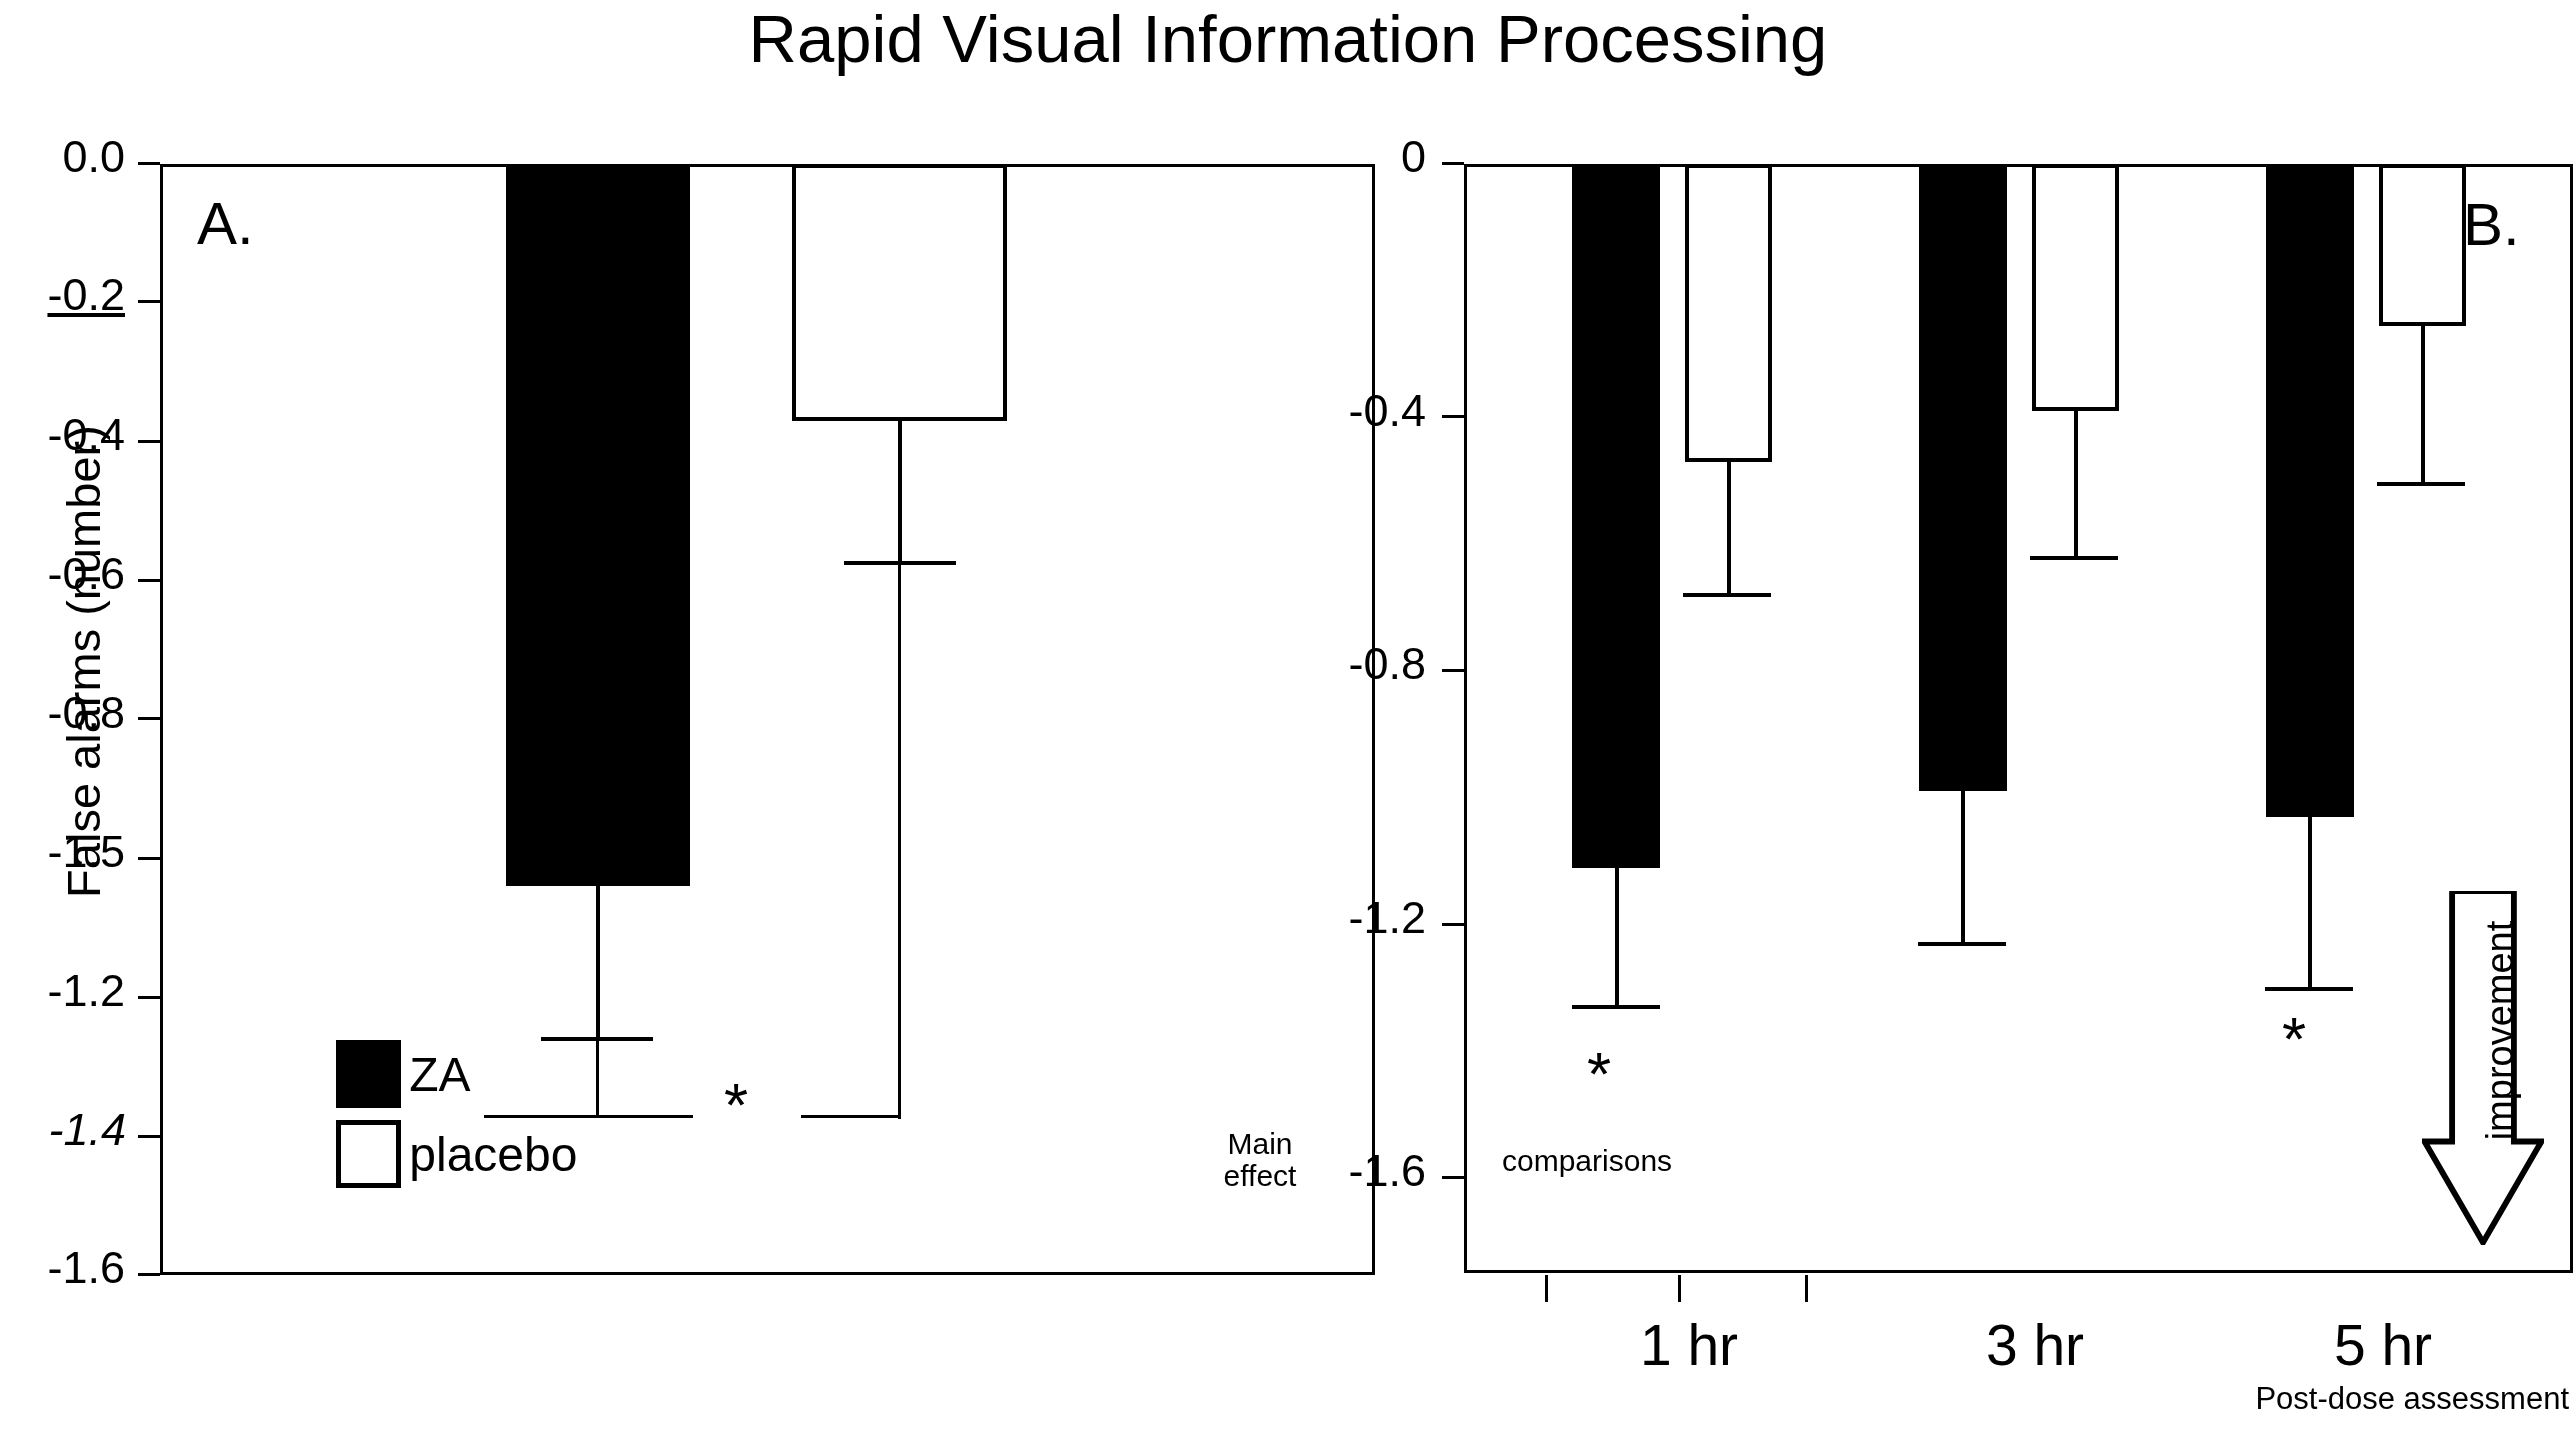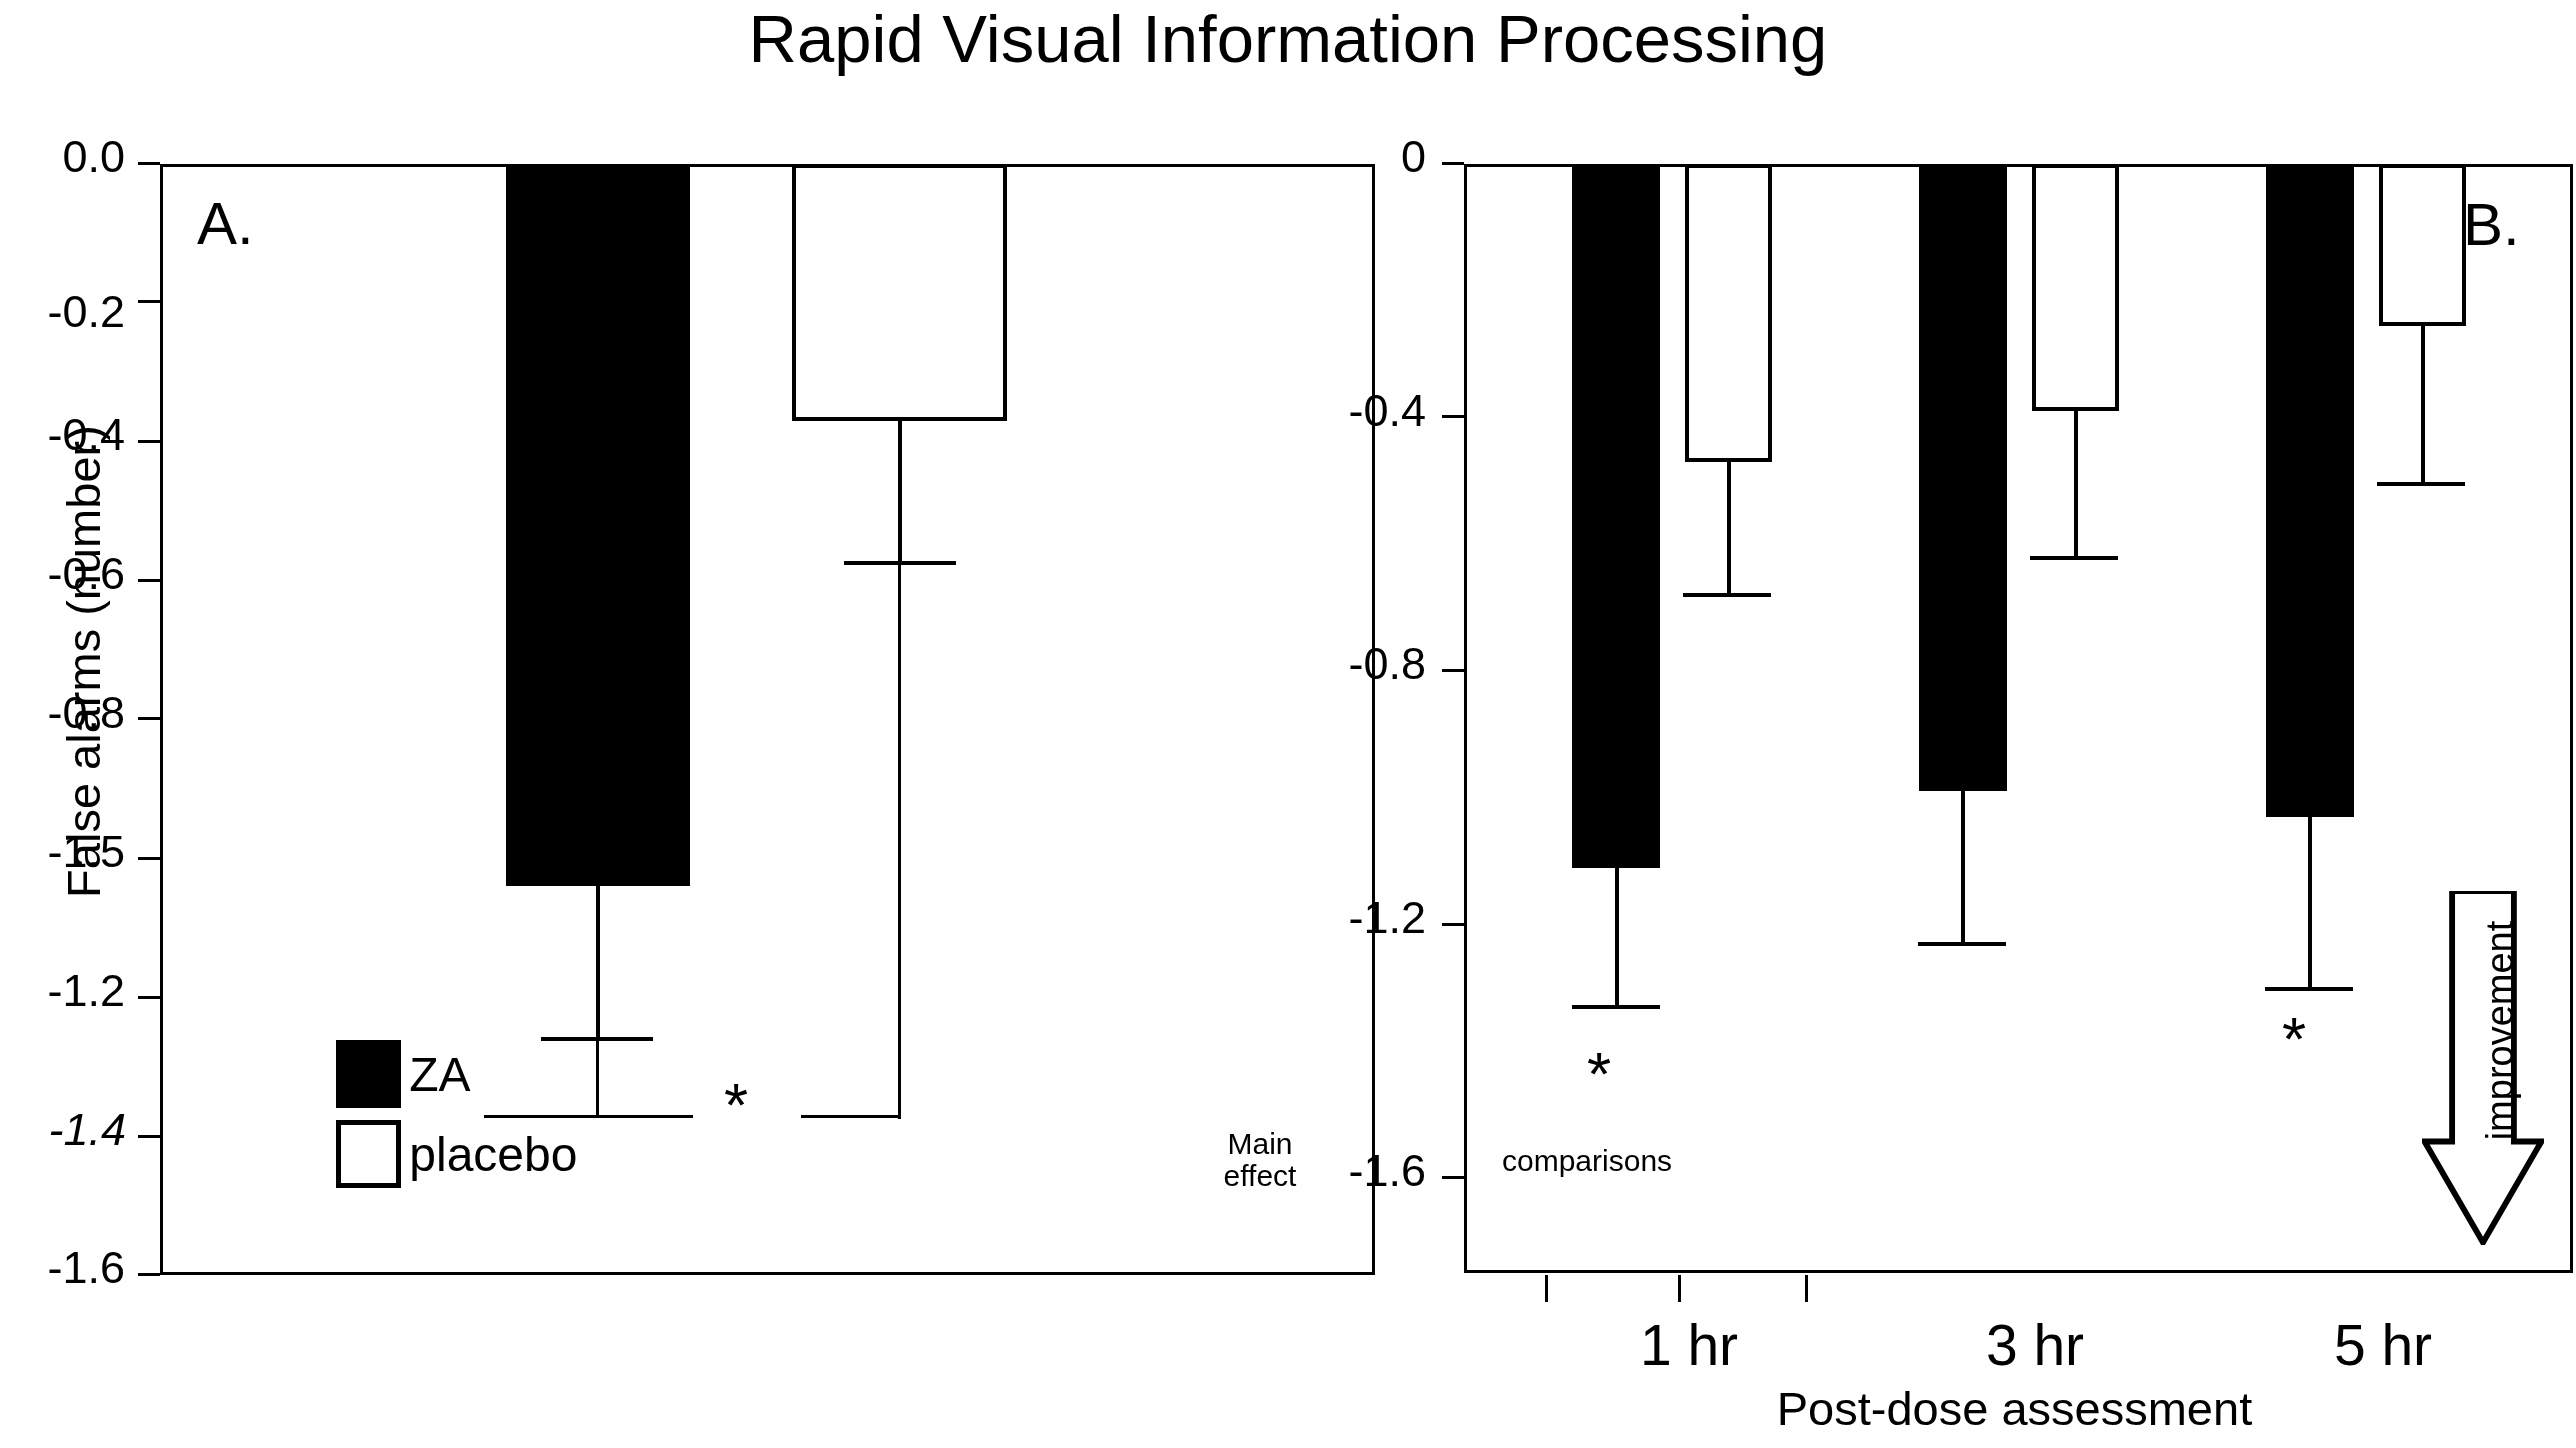--- a/index.html
+++ b/index.html
@@ -4,22 +4,22 @@
 <style>
   html,body{margin:0;padding:0;background:#ffffff;}
   body{width:2576px;height:1448px;position:relative;overflow:hidden;
        font-family:"Liberation Sans",sans-serif;color:#000;}
   .fig{position:absolute;inset:0;}
   #chart-title{position:absolute;left:0;top:5px;width:2576px;text-align:center;
       font-size:67px;line-height:1.0;letter-spacing:0px;}
   
   #ylabel{position:absolute;left:-250px;top:634px;width:667px;text-align:center;
       font-size:47px;transform:rotate(-90deg);transform-origin:50% 50%;}
-  #xlabel{position:absolute;left:1460px;top:1381px;width:1109px;text-align:center;
-      font-size:47px;}
+  #xlabel{position:absolute;left:1460px;top:1381px;width:1109px;text-align:right;
+      font-size:31px;}
   
   .panel{position:absolute;}
   #panel-a{left:160px;top:164px;width:1215px;height:1111px;
       border:3.3px solid #000;box-sizing:border-box;}
   #panel-b{left:1464px;top:164px;width:1109px;height:1109px;
       border:3.3px solid #000;box-sizing:border-box;}
   .panel-letter{position:absolute;font-size:60px;}
   #letter-a{left:197px;top:189px;}
   #letter-b{left:2463px;top:190px;}
   .panel-note{position:absolute;font-size:30px;line-height:1.08;}
@@ -70,21 +70,21 @@
   <div class="ytick" style="left:138px;top:300px;"></div>
   <div class="ytick" style="left:138px;top:440px;"></div>
   <div class="ytick" style="left:138px;top:579px;"></div>
   <div class="ytick" style="left:138px;top:717px;"></div>
   <div class="ytick" style="left:138px;top:857px;"></div>
   <div class="ytick" style="left:138px;top:996px;"></div>
   <div class="ytick" style="left:138px;top:1135px;"></div>
   <div class="ytick" style="left:138px;top:1273px;"></div>
 
   <div class="ytlabel" style="left:0px;width:125px;top:131px;">0.0</div>
-  <div class="ytlabel" style="left:0px;width:125px;top:286px;">-0.2</div>
+  <div class="ytlabel" style="left:0px;width:125px;top:269px;text-decoration:underline;">-0.2</div>
   <div class="ytlabel" style="left:0px;width:125px;top:409px;">-0.4</div>
   <div class="ytlabel" style="left:0px;width:125px;top:548px;">-0.6</div>
   <div class="ytlabel" style="left:0px;width:125px;top:687px;">-0.8</div>
   <div class="ytlabel" style="left:0px;width:125px;top:826px;">-1.5</div>
   <div class="ytlabel" style="left:0px;width:125px;top:965px;">-1.2</div>
   <div class="ytlabel" style="left:1px;width:125px;top:1104px;font-style:italic;">-1.4</div>
   <div class="ytlabel" style="left:0px;width:125px;top:1242px;">-1.6</div>
 
   <div class="bar za" style="left:506px;top:164px;width:184px;height:722px;"></div>
   <div class="bar placebo" style="left:792px;top:164px;width:215px;height:257px;"></div>

